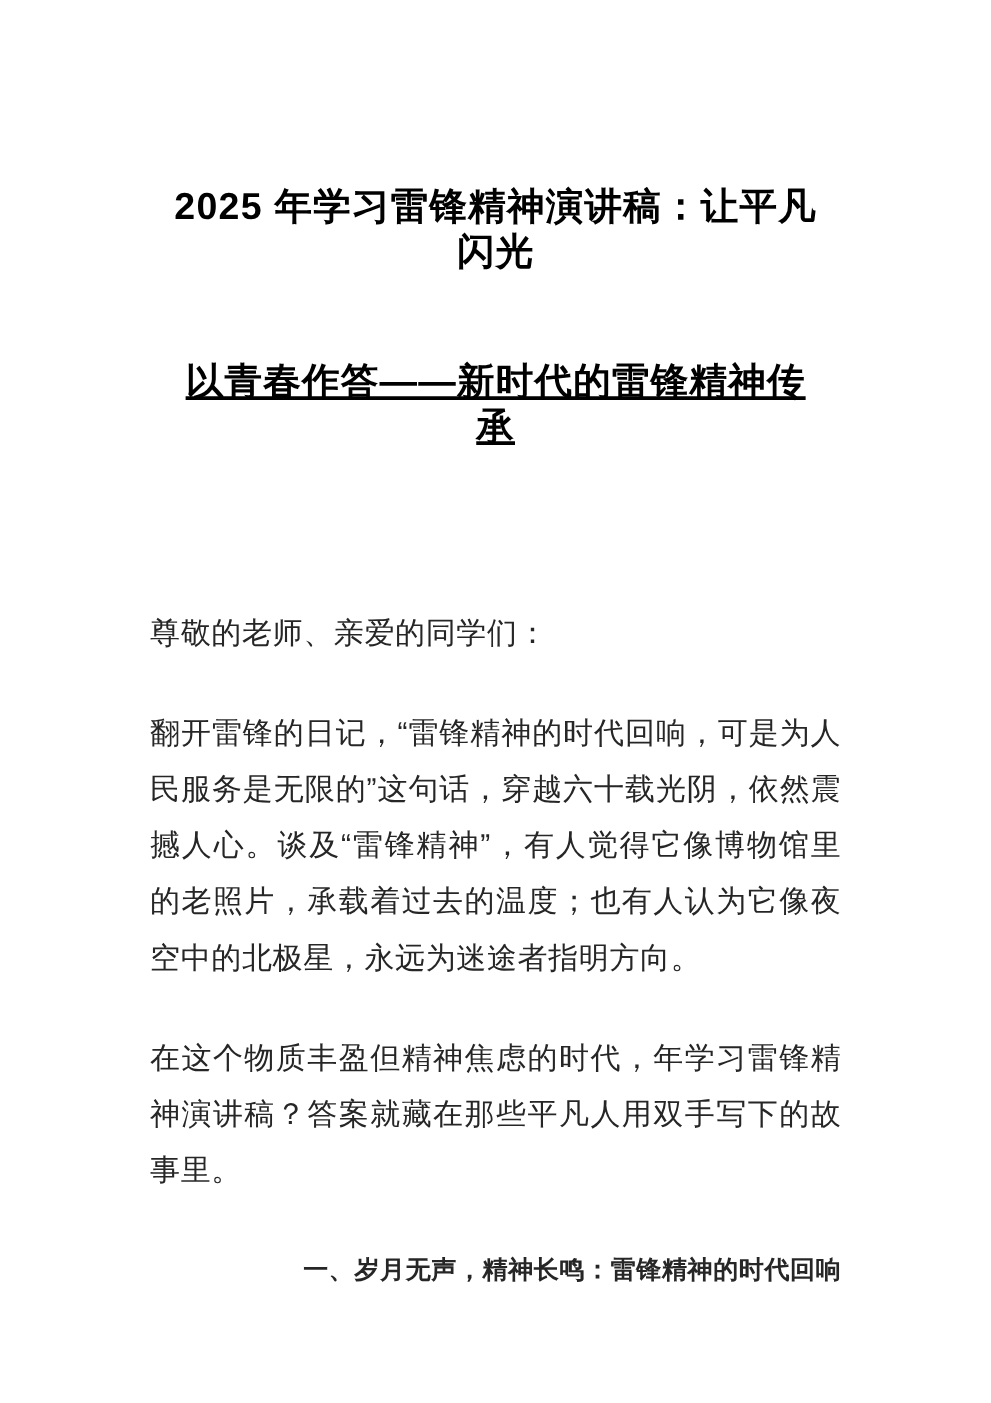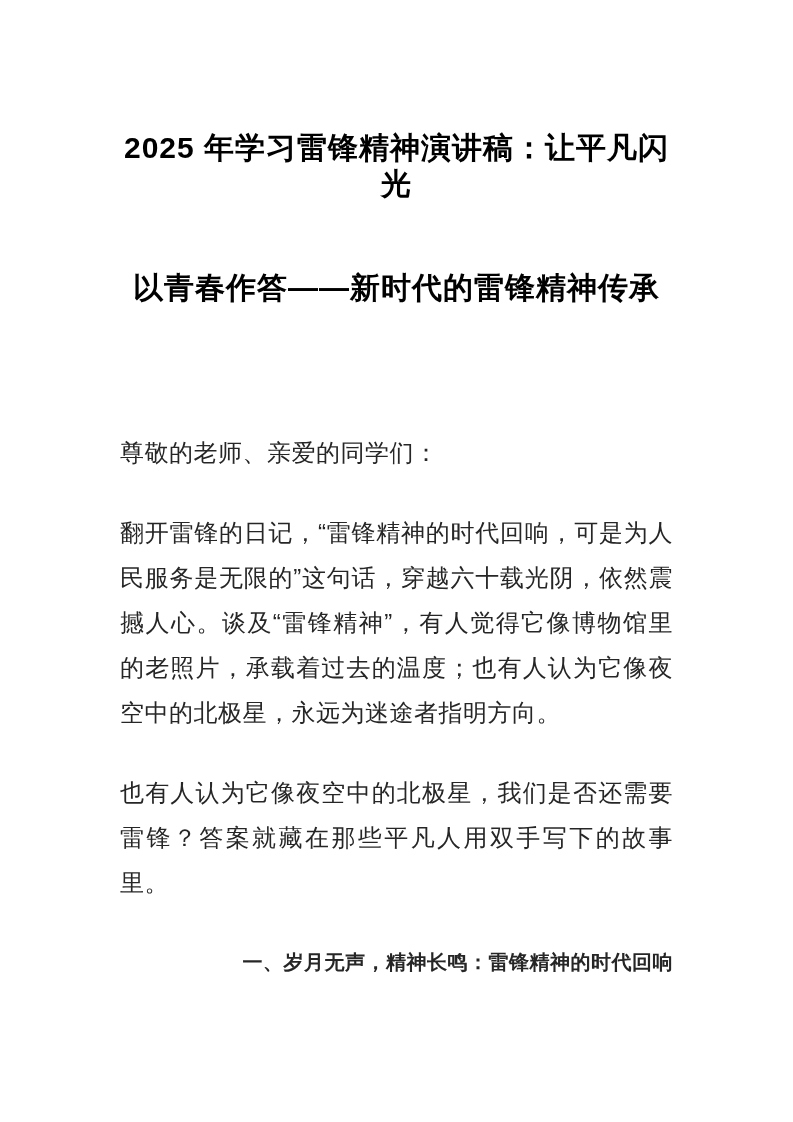--- a/index.html
+++ b/index.html
@@ -12,33 +12,34 @@
     width: 793px;
     height: 1122px;
     margin: 0 auto;
     background: #ffffff;
     overflow: hidden;
     font-family: "Liberation Sans", "DejaVu Sans", sans-serif;
     box-sizing: border-box;
     padding: 0 120px;
   }
   .doc-title {
-    margin: 0;
+    margin: 18px;
     font-size: 30px;
     line-height: 36px;
     font-weight: 700;
     color: #000000;
     text-align: center;
     letter-spacing: 1px;
   }
   .doc-title.first {
     padding-top: 130px;
   }
   .doc-title.second {
     margin-top: 68px;
+    text-decoration: underline;
   }
   .body-text {
     margin: 0 0 35px 0;
     font-size: 24px;
     line-height: 45px;
     color: #262626;
     text-align: justify;
     letter-spacing: 0.5px;
   }
   .body-text.first-para {
@@ -59,16 +60,16 @@
 
 <div class="page">
   <h1 class="doc-title first">2025 年学习雷锋精神演讲稿：让平凡闪光</h1>
   <h1 class="doc-title second">以青春作答——新时代的雷锋精神传承</h1>
 
   <p class="body-text first-para">尊敬的老师、亲爱的同学们：</p>
 
 
   <p class="body-text">翻开雷锋的日记，“雷锋精神的时代回响，可是为人民服务是无限的”这句话，穿越六十载光阴，依然震撼人心。谈及“雷锋精神”，有人觉得它像博物馆里的老照片，承载着过去的温度；也有人认为它像夜空中的北极星，永远为迷途者指明方向。</p>
 
-  <p class="body-text">也有人认为它像夜空中的北极星，我们是否还需要雷锋？答案就藏在那些平凡人用双手写下的故事里。</p>
+  <p class="body-text">在这个物质丰盈但精神焦虑的时代，年学习雷锋精神演讲稿？答案就藏在那些平凡人用双手写下的故事里。</p>
 
   <p class="section-heading">一、岁月无声，精神长鸣：雷锋精神的时代回响</p>
 </div>
 
 </body></html>

